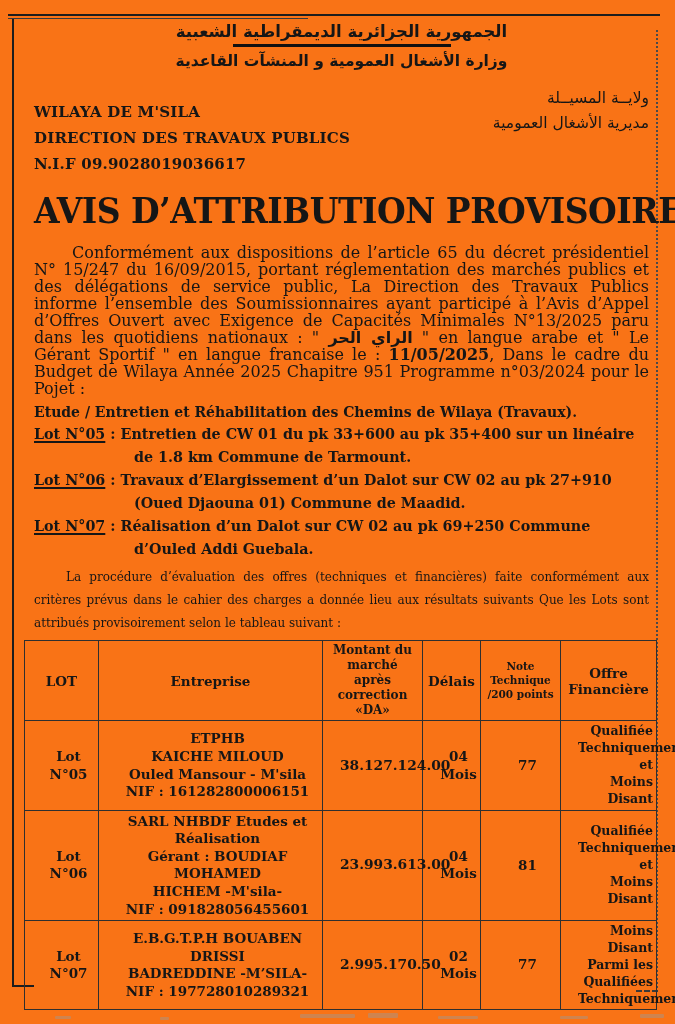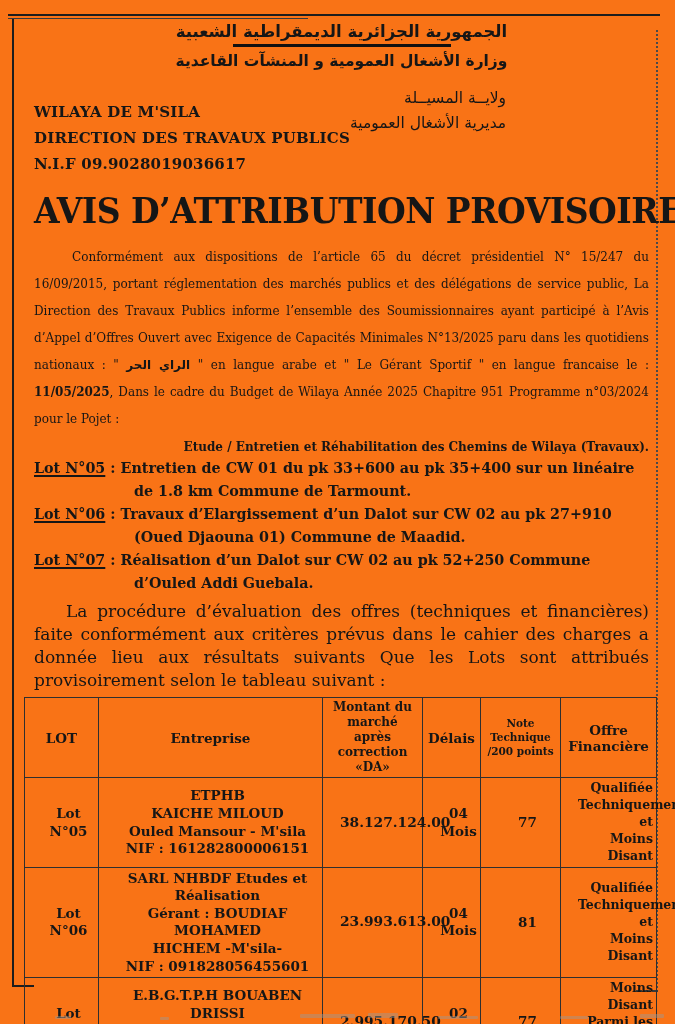--- a/index.html
+++ b/index.html
@@ -22,46 +22,46 @@
 
   .content{position:relative;padding:22px 26px 0 34px;}
 
   
   .ar-header{text-align:center;font-family:"DejaVu Sans",sans-serif;direction:rtl;}
   .ar-header .ar1{font-size:16.5px;font-weight:bold;}
   .ar-underline{width:218px;margin:3px auto 5px;border-bottom:3px solid #111;}
   .ar-header .ar2{font-size:15.5px;font-weight:bold;}
 
   
-  .agency-row{display:flex;align-items:flex-start;margin-top:16px;}
+  .agency-row{display:flex;justify-content:space-between;align-items:flex-start;margin-top:16px;}
   .agency-fr{font-weight:bold;font-size:15px;line-height:1.72;margin-top:14px;letter-spacing:.2px;}
   .agency-ar{font-family:"DejaVu Sans",sans-serif;font-weight:normal;font-size:15.5px;line-height:1.6;text-align:right;direction:rtl;}
 
   .title{
     margin:14px 0 0;
     text-align:center;
     font-size:33px;
     font-weight:800;
     letter-spacing:-.5px;
     transform:scaleY(1.08);
     font-family:"DejaVu Serif",serif;
     white-space:nowrap;
   }
 
   p{margin:0;}
-  .intro{margin-top:14px;font-size:12px;line-height:27px;text-align:justify;text-indent:38px;}
+  .intro{margin-top:14px;font-size:16px;line-height:17px;text-align:justify;text-indent:38px;}
   .ar-inline{font-family:"DejaVu Sans",sans-serif;font-weight:bold;}
   .intro b{font-weight:bold;}
 
-  .project{margin-top:7px;text-align:right;font-weight:bold;font-size:12px;}
+  .project{margin-top:7px;text-align:left;font-weight:bold;font-size:14px;}
   .lots{margin-top:3px;font-weight:bold;font-size:14.3px;line-height:23px;}
   .lot{padding-left:100px;text-indent:-100px;}
   .lot-label{text-decoration:underline;text-decoration-thickness:2px;text-underline-offset:2px;}
 
-  .eval{margin-top:5px;font-size:17px;line-height:23px;text-align:justify;text-indent:32px;}
+  .eval{margin-top:5px;font-size:12px;line-height:23px;text-align:justify;text-indent:32px;}
 
   table{border-collapse:collapse;margin:5px 0 0 -10px;width:632px;table-layout:fixed;}
   th,td{
     border:1.5px solid #2f2f2f;
     text-align:center;vertical-align:middle;
     white-space:pre-line;
     padding:2px 3px;
     font-weight:bold;
   }
   thead tr{height:50px;}
@@ -112,21 +112,21 @@
 
     <h1 class="title">AVIS D’ATTRIBUTION PROVISOIRE</h1>
 
     <p class="intro"><span>Conformément aux dispositions de l’article 65 du décret présidentiel N° 15/247 du 16/09/2015, portant réglementation des marchés publics et des délégations de service public, La Direction des Travaux Publics informe l’ensemble des Soumissionnaires ayant participé à l’Avis d’Appel d’Offres Ouvert avec Exigence de Capacités Minimales N°13/2025 paru dans les quotidiens nationaux : " </span><span class="ar-inline">الراي الحر</span><span> " en langue arabe et " Le Gérant Sportif " en langue francaise le : </span><b>11/05/2025</b><span>, Dans le cadre du Budget de Wilaya Année 2025 Chapitre 951 Programme n°03/2024 pour le Pojet :</span></p>
 
     <div class="project">Etude / Entretien et Réhabilitation des Chemins de Wilaya (Travaux).</div>
 
     <div class="lots">
       <div class="lot"><span class="lot-label">Lot N°05</span><span> : </span><span>Entretien de CW 01 du pk 33+600 au pk 35+400 sur un linéaire de 1.8 km Commune de Tarmount.</span></div>
       <div class="lot"><span class="lot-label">Lot N°06</span><span> : </span><span>Travaux d’Elargissement d’un Dalot sur CW 02 au pk 27+910 (Oued Djaouna 01) Commune de Maadid.</span></div>
-      <div class="lot"><span class="lot-label">Lot N°07</span><span> : </span><span>Réalisation d’un Dalot sur CW 02 au pk 52+250 Commune d’Ouled Addi Guebala.</span></div>
+      <div class="lot"><span class="lot-label">Lot N°07</span><span> : </span><span>Réalisation d’un Dalot sur CW 02 au pk 69+250 Commune d’Ouled Addi Guebala.</span></div>
     </div>
 
     <p class="eval">La procédure d’évaluation des offres (techniques et financières) faite conformément aux critères prévus dans le cahier des charges a donnée lieu aux résultats suivants Que les Lots sont attribués provisoirement selon le tableau suivant :</p>
 
     <table>
       <colgroup>
         <col class="c-lot">
           <col class="c-ent">
           <col class="c-mnt">
           <col class="c-del">

